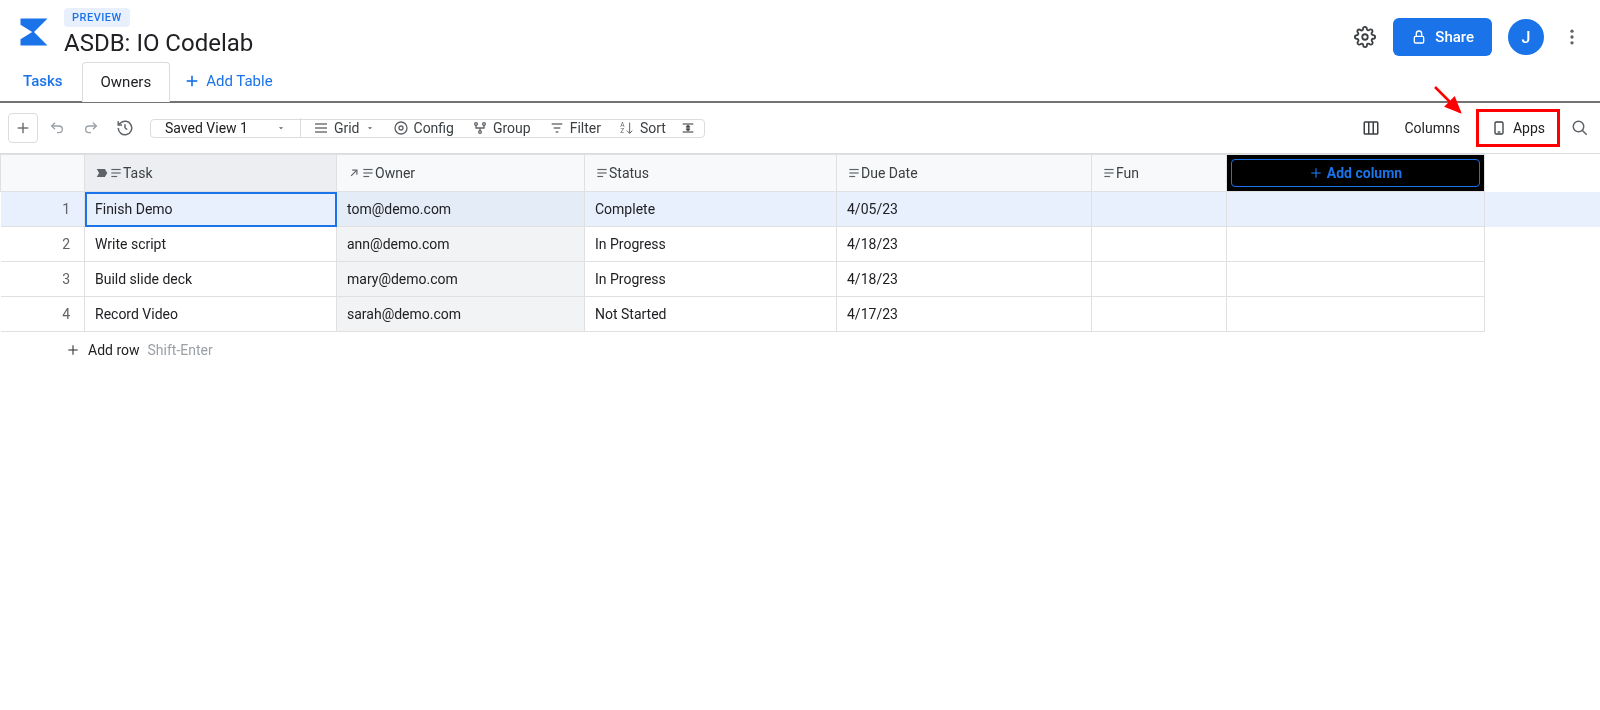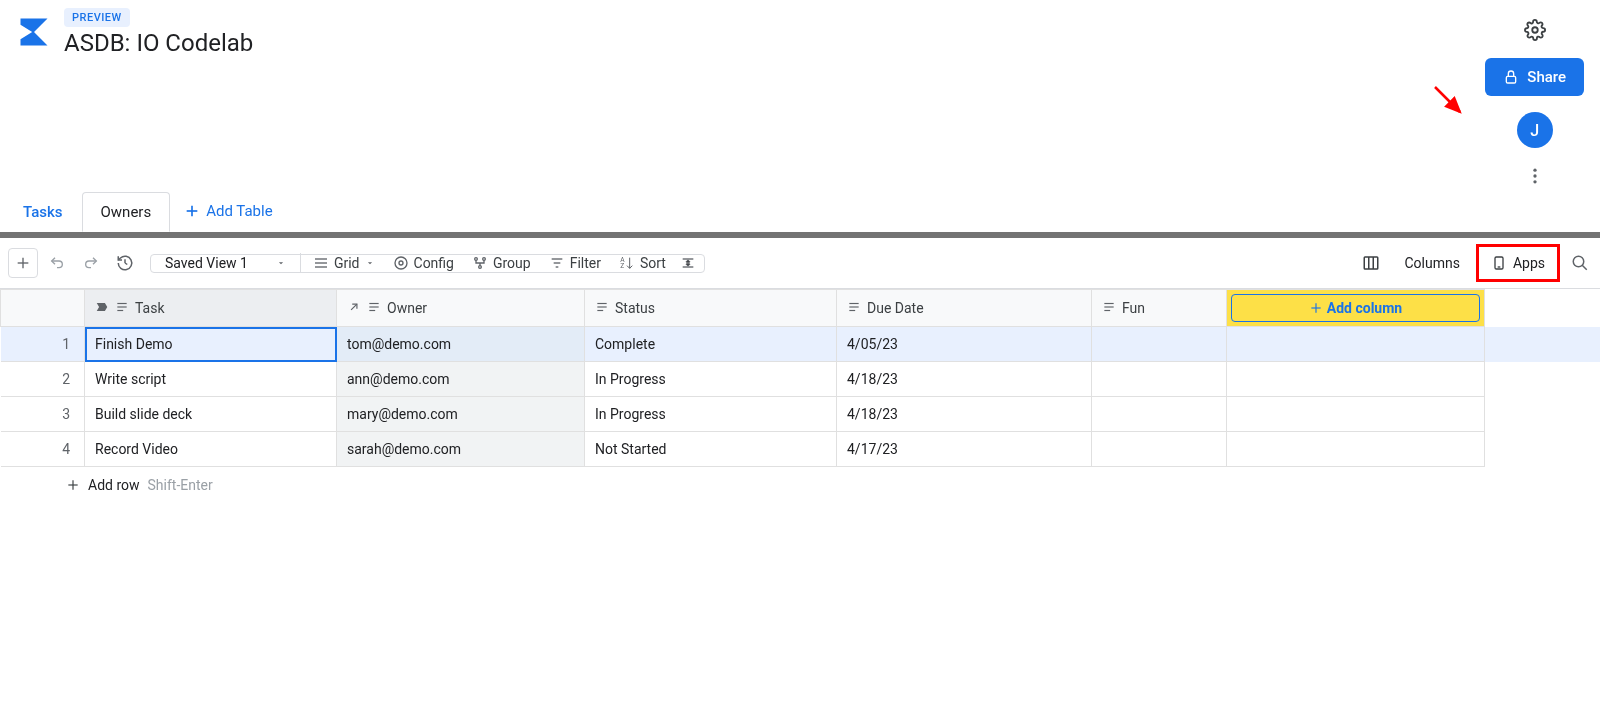--- a/index.html
+++ b/index.html
@@ -49,21 +49,20 @@
     .doc-title {
       font-size: 24px;
       font-weight: 400;
       color: #202124;
     }
     .header-right {
       display: flex;
       align-items: center;
       gap: 16px;
       margin-top: 10px;
-      flex-direction: column;
     }
     .icon-btn {
       width: 24px;
       height: 24px;
       display: flex;
       align-items: center;
       justify-content: center;
       cursor: pointer;
       color: #5f6368;
     }
@@ -89,22 +88,22 @@
       display: flex;
       align-items: center;
       justify-content: center;
       font-size: 16px;
       font-weight: 500;
     }
     
     
     .tabs-row {
       display: flex;
-      align-items: flex-start;
-      border-bottom: 6px solid #737373;
+      align-items: center;
+      border-bottom: 2px solid #737373;
       padding-left: 4px;
     }
     .tab {
       padding: 10px 18px;
       font-size: 15px;
       cursor: pointer;
       color: #202124;
       border: 1px solid transparent;
     }
     .tab.active {
@@ -233,33 +232,32 @@
       background: #f8f9fa;
       border: 1px solid #e0e0e0;
       padding: 8px 10px;
       text-align: left;
       font-weight: 400;
       font-size: 14px;
       color: #3c4043;
     }
     .th-content {
       display: flex;
-      align-items: flex-start;
-      gap: 6px;
+      align-items: center;
     }
     .th.task-header {
       background: #eceef1;
     }
     .rownum-header {
       background: #f8f9fa;
       border: 1px solid #e0e0e0;
     }
     .add-column-cell {
       padding: 4px;
-      background: #fde047;
+      background: #000000;
       border: 1px solid #e0e0e0;
     }
     .add-column-btn {
       border: 1px solid #1a73e8;
       color: #1a73e8;
       border-radius: 4px;
       padding: 5px 10px;
       display: flex;
       align-items: center;
       justify-content: center;

